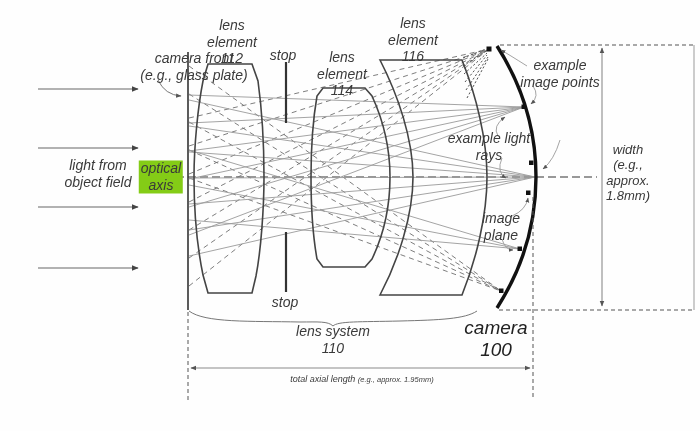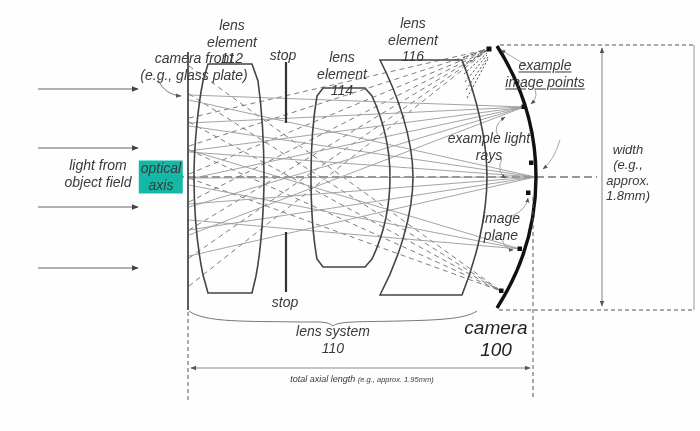--- a/index.html
+++ b/index.html
@@ -6,21 +6,21 @@
   .stage{
     position:relative;width:700px;height:431px;background:#fefefe;
     font-family:"Liberation Sans",sans-serif;color:#333;overflow:hidden;
   }
   svg{position:absolute;left:0;top:0;}
   .lbl{
     position:absolute;transform:translate(-50%,-50%);
     font-style:italic;font-size:14px;line-height:1.18;color:#3a3a3a;
     white-space:pre-line;text-align:center;pointer-events:none;
   }
-  .lbl.onaxis{background:#14b8a6;padding:0 2px;}
+  .lbl.onaxis{background:#84cc16;padding:0 2px;}
   .lbl.big{font-size:19px;color:#222;line-height:1.15;}
   .lbl.dim{font-size:13px;}
   .axial{position:absolute;transform:translate(-50%,-50%);font-style:italic;
     font-size:9px;color:#3a3a3a;white-space:nowrap;}
   .axial .note{font-size:7.5px;font-style:italic;}
 </style>
 </head>
 <body>
 
 <div class="stage">
@@ -145,21 +145,21 @@
 element
 112</div>
 <div class="lbl" style="left:283px;top:55px;">stop</div>
 <div class="lbl" style="left:285px;top:302px;">stop</div>
 <div class="lbl" style="left:342px;top:74px;">lens
 element
 114</div>
 <div class="lbl" style="left:413px;top:40px;">lens
 element
 116</div>
-<div class="lbl" style="left:545px;top:74px;text-decoration:underline;">example
+<div class="lbl" style="left:560px;top:74px;">example
 image points</div>
 <div class="lbl" style="left:489px;top:147px;">example light
 rays</div>
 <div class="lbl" style="left:501px;top:227px;">image
 plane</div>
 <div class="lbl dim" style="left:628px;top:173px;">width
 (e.g., approx.
 1.8mm)</div>
 <div class="lbl" style="left:333px;top:340px;">lens system
 110</div>

